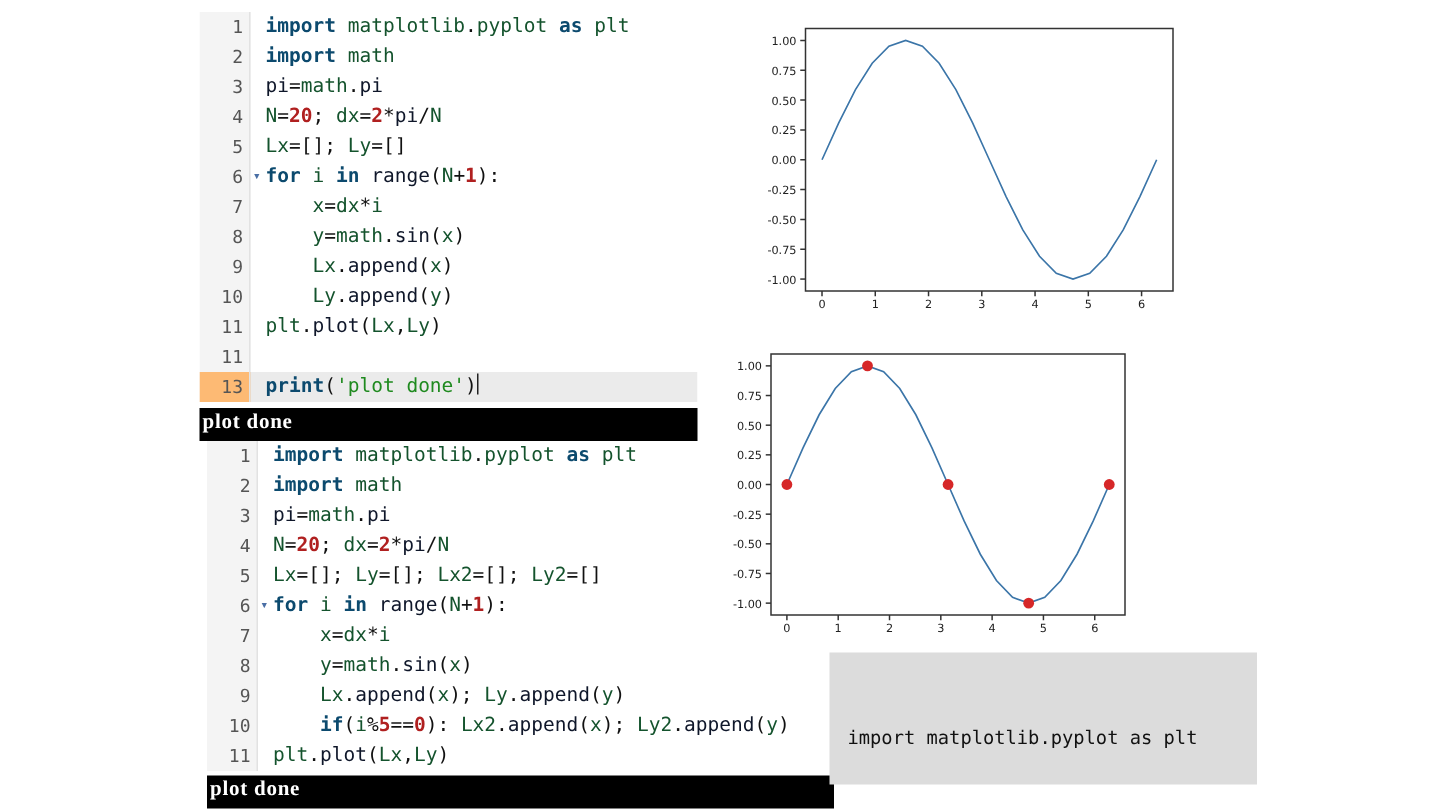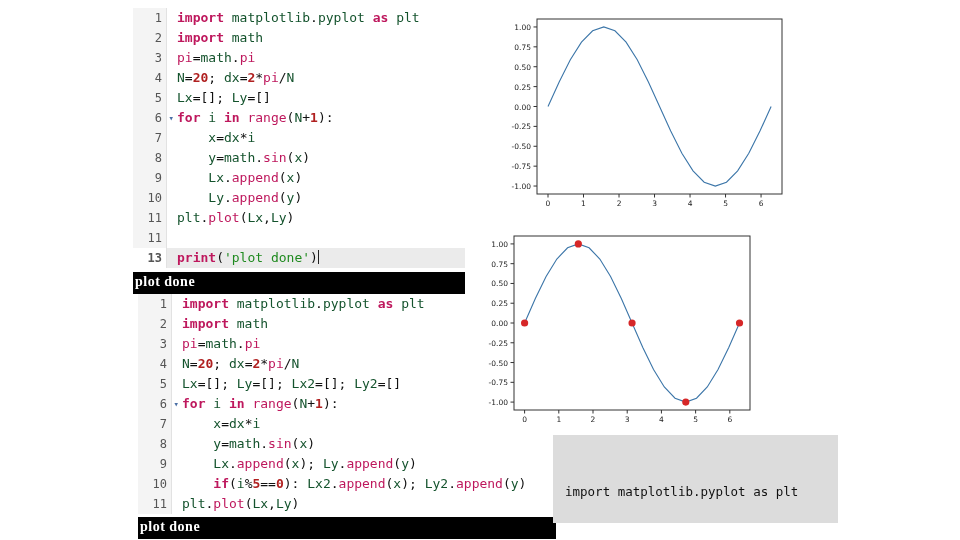--- a/index.html
+++ b/index.html
@@ -14,26 +14,26 @@
   .editor .row{
     display:flex;align-items:flex-start;height:20px;line-height:20px;
     font-family:"DejaVu Sans Mono","Liberation Mono",monospace;
   }
   .editor .row.hl{background:#ebebeb;}
   .editor .gutter{
     width:34px;min-width:34px;text-align:right;padding-right:4px;
     color:#555;background:#f4f4f4;border-right:1px solid #e2e2e2;
     font-size:12px;box-sizing:border-box;position:relative;
   }
-  .editor .row.hl .gutter{background:#ffffff;font-weight:bold;}
+  .editor .row.hl .gutter{background:#fdba74;}
   .editor .fold{position:absolute;right:-8px;top:0;color:#4a6fa5;font-size:9px;}
   .editor .code{padding-left:10px;white-space:pre;font-size:13px;color:#111;}
 
-  .kw{color:#be185d;font-weight:bold;}
-  .bi{color:#be185d;text-align:center;}
+  .kw{color:#0c4a6e;font-weight:bold;}
+  .bi{color:#0f172a;text-align:center;}
   .str{color:#1f8a1f;}
   .num{color:#b02020;font-weight:bold;}
   .plain{color:#14532d;}
   .caret{display:inline-block;width:1px;height:14px;background:#222;vertical-align:-2px;}
 
   
   .console{
     position:absolute;background:#000000;color:#ffffff;
     font-family:Liberation Serif, serif;
     font-size:14px;font-weight:bold;letter-spacing:0.5px;

